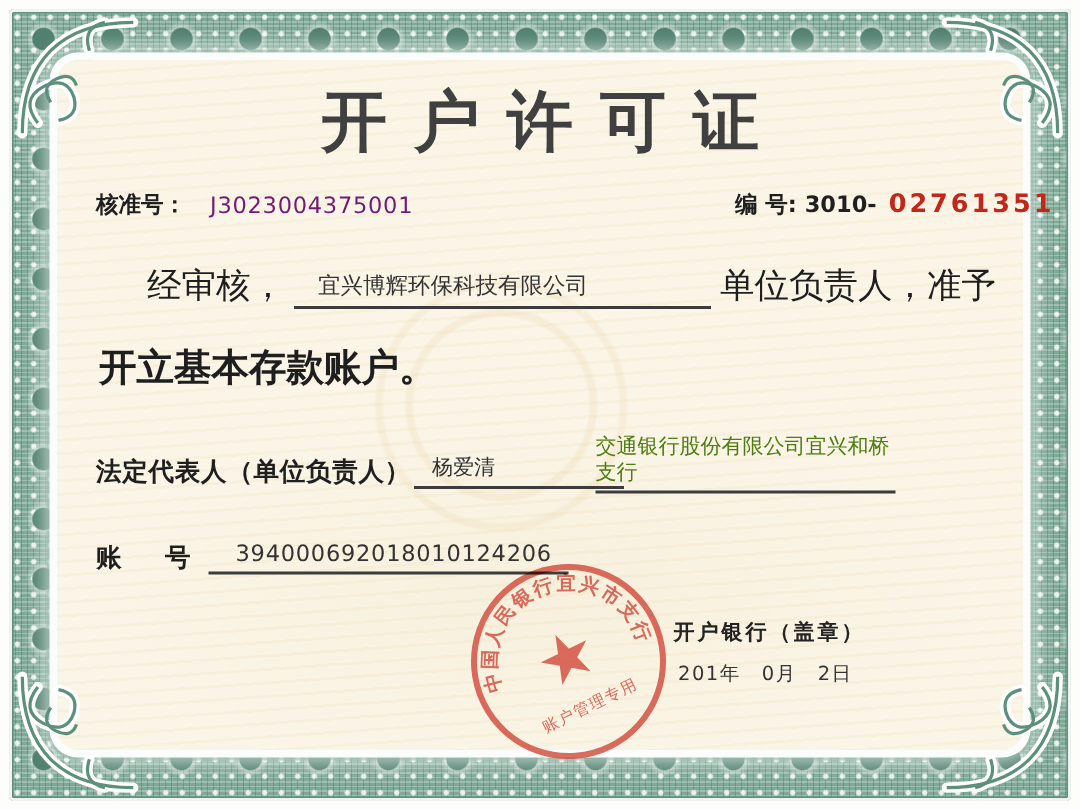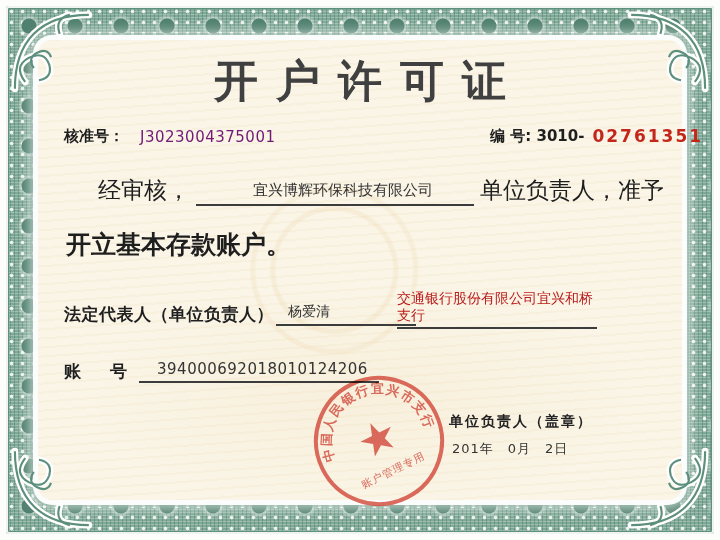--- a/index.html
+++ b/index.html
@@ -48,35 +48,35 @@
   .row-approval .lbl{ font-size:15px; }
   .row-approval .val{ font-size:15px; letter-spacing:.5px; color:#701a75; }
   .row-serial{ top:126px; left:490px; gap:8px; }
   .row-serial .lbl{ font-size:15px; }
   .row-serial .red{ font-size:17px; font-weight:700; color:#c2271a; letter-spacing:2px; }
 
   .line1{ top:175px; left:98px; align-items:flex-end; }
   .line1 .big{ font-size:23px; font-weight:400; color:#1e1e1e; }
   .company{
     width:278px; border-bottom:2px solid #3c3c3c; margin:0 6px;
-    font-size:15px; color:#333; padding:0 0 4px 16px; font-weight:400;text-align:center;
+    font-size:15px; color:#333; padding:0 0 4px 16px; font-weight:400;
   }
   .line2{ top:228px; left:66px; font-size:25px; font-weight:700; color:#1e1e1e; position:absolute; }
 
   .row-legal{ top:303px; left:64px; }
   .row-legal .lbl{ font-size:17px; letter-spacing:.5px; }
   .uline-name{
     width:140px; border-bottom:2px solid #3c3c3c; margin-left:2px;
     font-size:14px; color:#333; padding:0 0 3px 12px;
   }
   .row-bank{ top:290px; left:389px; align-items:center; }
   .row-bank .lbl{ font-size:17px; padding-top:10px; }
   .bank-val{
     width:200px; margin-left:8px; border-bottom:2px solid #3c3c3c;
-    font-size:14px; line-height:17px; color:#b91c1c; padding-bottom:3px;
+    font-size:14px; line-height:17px; color:#4d7c0f; padding-bottom:3px;
     white-space:normal;
   }
   .row-account{ top:360px; left:64px; }
   .row-account .lbl{ font-size:17px; letter-spacing:6px; }
   .uline-account{
     width:240px; border-bottom:2px solid #3c3c3c; margin-left:6px;
     font-size:15px; color:#333; padding:0 0 3px 18px; letter-spacing:.5px;
   }
   .issuer{ position:absolute; top:413px; left:449px; font-size:14px; font-weight:700; letter-spacing:2px; }
   .issue-date{ position:absolute; top:440px; left:452px; font-size:13px; color:#333; letter-spacing:1px; }
@@ -174,21 +174,21 @@
 
   <div class="row row-bank">
     <span class="bank-val">交通银行股份有限公司宜兴和桥支行</span>
   </div>
 
   <div class="row row-account">
     <span class="lbl">账　号</span>
     <span class="uline-account">394000692018010124206</span>
   </div>
 
-  <div class="issuer">单位负责人（盖章）</div>
+  <div class="issuer">开户银行（盖章）</div>
   <div class="issue-date">201年　0月　2日</div>
 
   <svg class="stamp" viewBox="0 0 134 134">
     <defs>
       <path id="arcPath" d="M 67,67 m -48,0 a 48,48 0 1,1 96,0 a 48,48 0 1,1 -96,0"></path>
     </defs>
     <circle cx="67" cy="67" r="63" fill="none" stroke="#d24a3c" stroke-width="4"></circle>
     <text font-size="13" font-weight="bold" fill="#d24a3c" letter-spacing="1.5">
       <textPath href="#arcPath" startOffset="2">中国人民银行宜兴市支行</textPath>
     </text>

